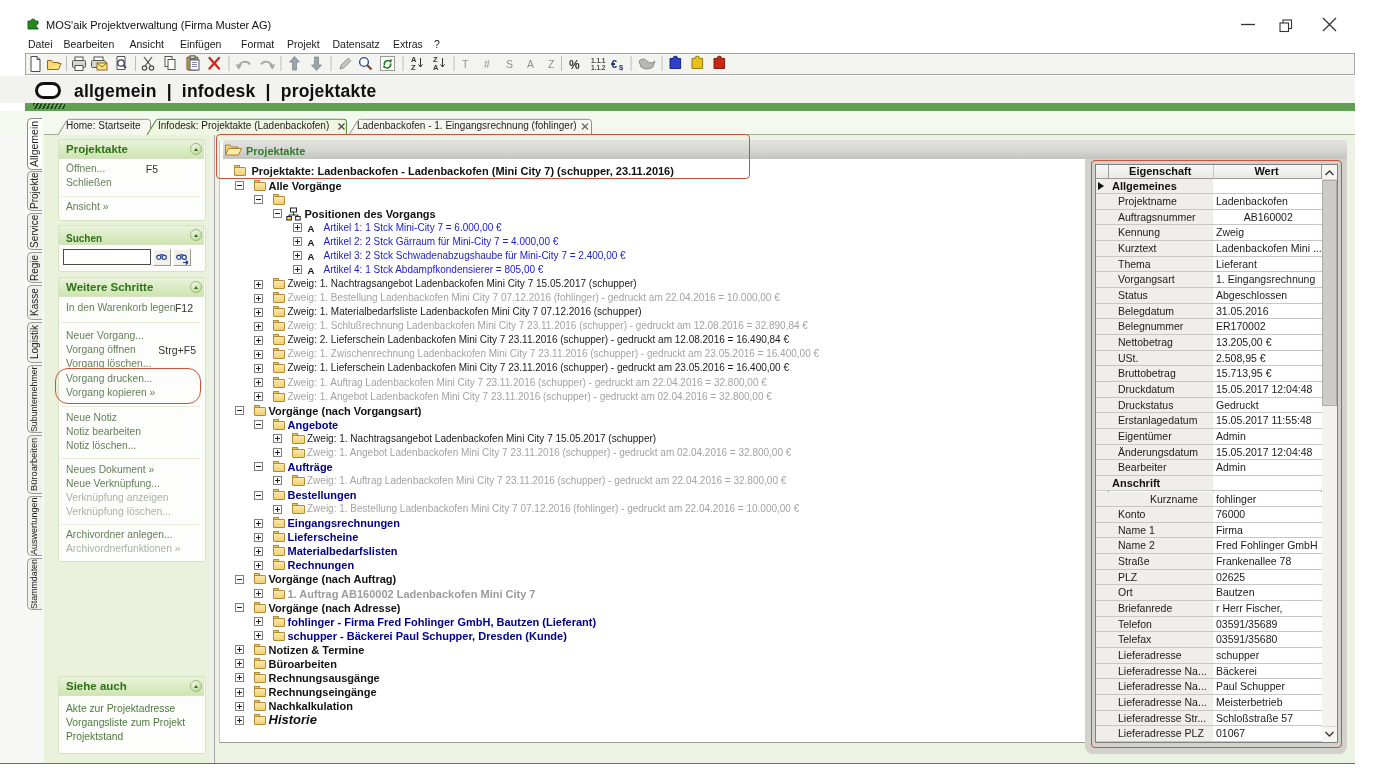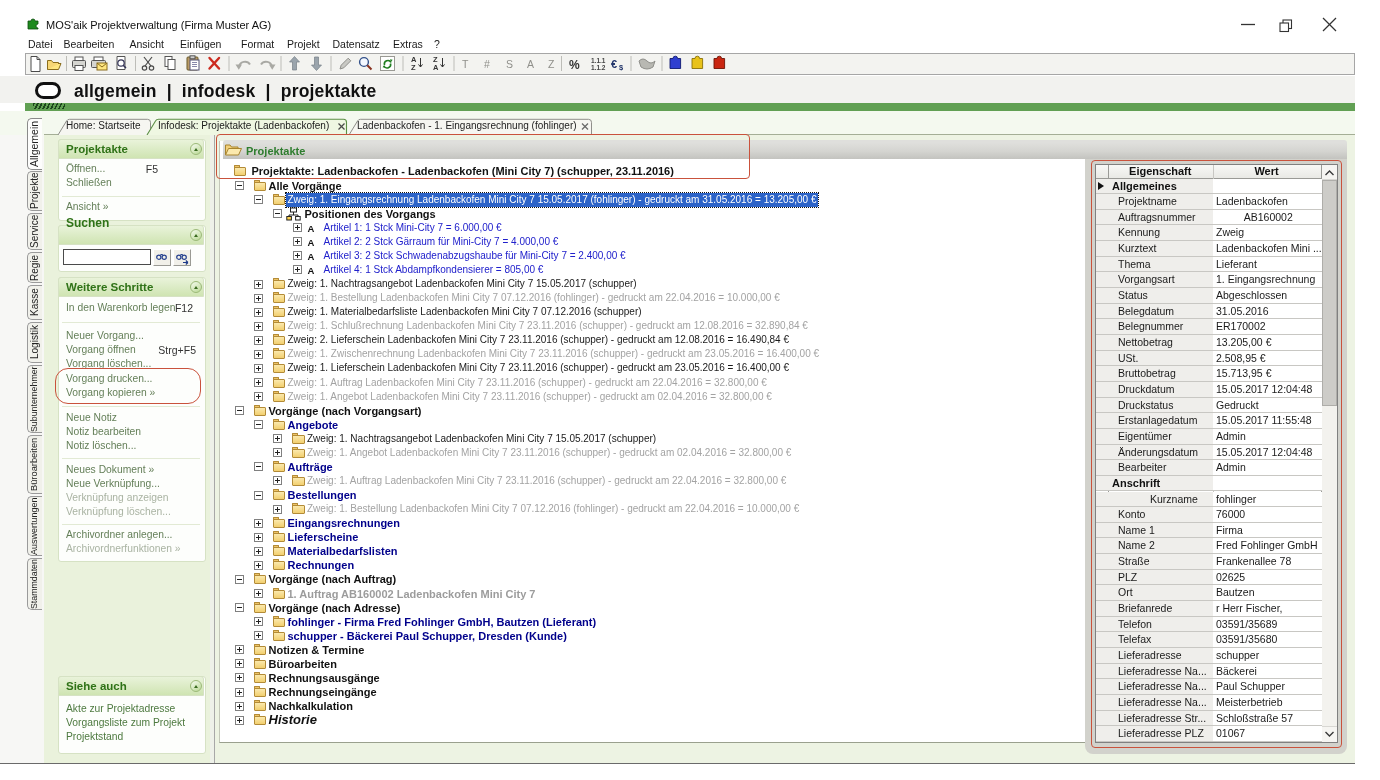--- a/index.html
+++ b/index.html
@@ -187,21 +187,21 @@
 <div class="a b" style="left:66px;top:142px;color:#2f7217;font-size:11.5px;line-height:14px;white-space:nowrap;">Projektakte</div>
 <div class="a" style="left:190px;top:143px;width:12px;height:12px;border-radius:50%;background:linear-gradient(145deg,#f6fbf0,#b9d893);border:1px solid #9cba78;box-sizing:border-box;"></div>
 <div class="a" style="left:193.5px;top:147.5px;width:0;height:0;border-left:2.8px solid transparent;border-right:2.8px solid transparent;border-bottom:3.6px solid #3a6a20;"></div>
 <div class="a pit" style="top:162px;color:#647f58;left:66px;">Öffnen...</div>
 <div class="a t11" style="left:0px;top:162px;width:158px;text-align:right;color:#333;">F5</div>
 <div class="a pit" style="top:176px;color:#647f58;left:66px;">Schließen</div>
 <div class="a" style="left:62px;top:196px;width:138px;height:1px;background:#e2ead4;"></div>
 <div class="a pit" style="top:200px;color:#647f58;left:66px;">Ansicht »</div>
 <div class="a" style="left:58px;top:225px;width:146px;height:45px;background:#fdfefc;border:1px solid #d6e2c4;border-radius:3px;"></div>
 <div class="a" style="left:58px;top:225px;width:146px;height:20px;background:linear-gradient(180deg,#e9f3da,#cfe4b2);border:1px solid #d6e2c4;border-radius:3px 3px 0 0;box-sizing:border-box;"></div>
-<div class="a b" style="left:66px;top:216px;color:#2f7217;font-size:12px;line-height:14px;white-space:nowrap;">Suchen</div>
+<div class="a b" style="left:66px;top:232px;color:#2f7217;font-size:10px;line-height:14px;white-space:nowrap;">Suchen</div>
 <div class="a" style="left:190px;top:229px;width:12px;height:12px;border-radius:50%;background:linear-gradient(145deg,#f6fbf0,#b9d893);border:1px solid #9cba78;box-sizing:border-box;"></div>
 <div class="a" style="left:193.5px;top:233.5px;width:0;height:0;border-left:2.8px solid transparent;border-right:2.8px solid transparent;border-bottom:3.6px solid #3a6a20;"></div>
 <div class="a" style="left:63px;top:249px;width:88px;height:16px;background:#fff;border:1px solid #4a4a4a;box-sizing:border-box;"></div>
 <div class="a" style="left:153px;top:248.5px;width:18px;height:17px;background:#f1f0e9;border:1px solid #9a9a94;border-top-color:#fff;border-left-color:#fff;box-sizing:border-box;"></div>
 <svg class="a" style="left:153px;top:248.5px" width="18" height="17" viewBox="0 0 18 17">
     <g fill="none" stroke="#26418f" stroke-width="1.2">
       <circle cx="5.8" cy="8.2" r="2.1"></circle>
       <circle cx="11.2" cy="8.2" r="2.1"></circle>
       <line x1="7.4" y1="5.6" x2="9.8" y2="5.6"></line>
     </g>
@@ -278,21 +278,20 @@
     <span class="a" style="left:268.5px;top:0;font-weight:bold;color:#111;font-size:11px;text-align:right;">Alle Vorgänge</span>
   </div>
 <div class="tree-row" style="left:0;top:192.5px;width:1085px;">
     <span class="eb" style="left:253.5px;top:2.5px;">
       <i></i>
     </span>
     <span class="fold" style="left:272.5px;top:1px;">
       <span class="f1"></span>
       <span class="f2"></span>
     </span>
-    <span class="a" style="left:285.5px;top:0px;height:14px;background:#2c63c8;outline:1px dotted #111;padding:0 2px;color:#fff;">Zweig: 1. Eingangsrechnung Ladenbackofen Mini City 7 15.05.2017 (fohlinger) - gedruckt am 31.05.2016 = 13.205,00 €</span>
   </div>
 <div class="tree-row" style="left:0;top:206.6px;width:1085px;">
     <span class="eb" style="left:273.0px;top:2.5px;">
       <i></i>
     </span>
     <svg class="a" style="left:286.0px;top:0px" width="15" height="14" viewBox="0 0 15 14">
       <path d="M7.5 5 v3 M3 8 h9 M3 8 v2 M12 8 v2" stroke="#222" fill="none"></path>
       <rect x="4.5" y="1" width="6" height="4" fill="#fff" stroke="#222"></rect>
       <rect x="0.8" y="9.5" width="4.6" height="3.5" fill="#ffd24d" stroke="#222"></rect>
       <rect x="9.6" y="9.5" width="4.6" height="3.5" fill="#fff" stroke="#222"></rect>

